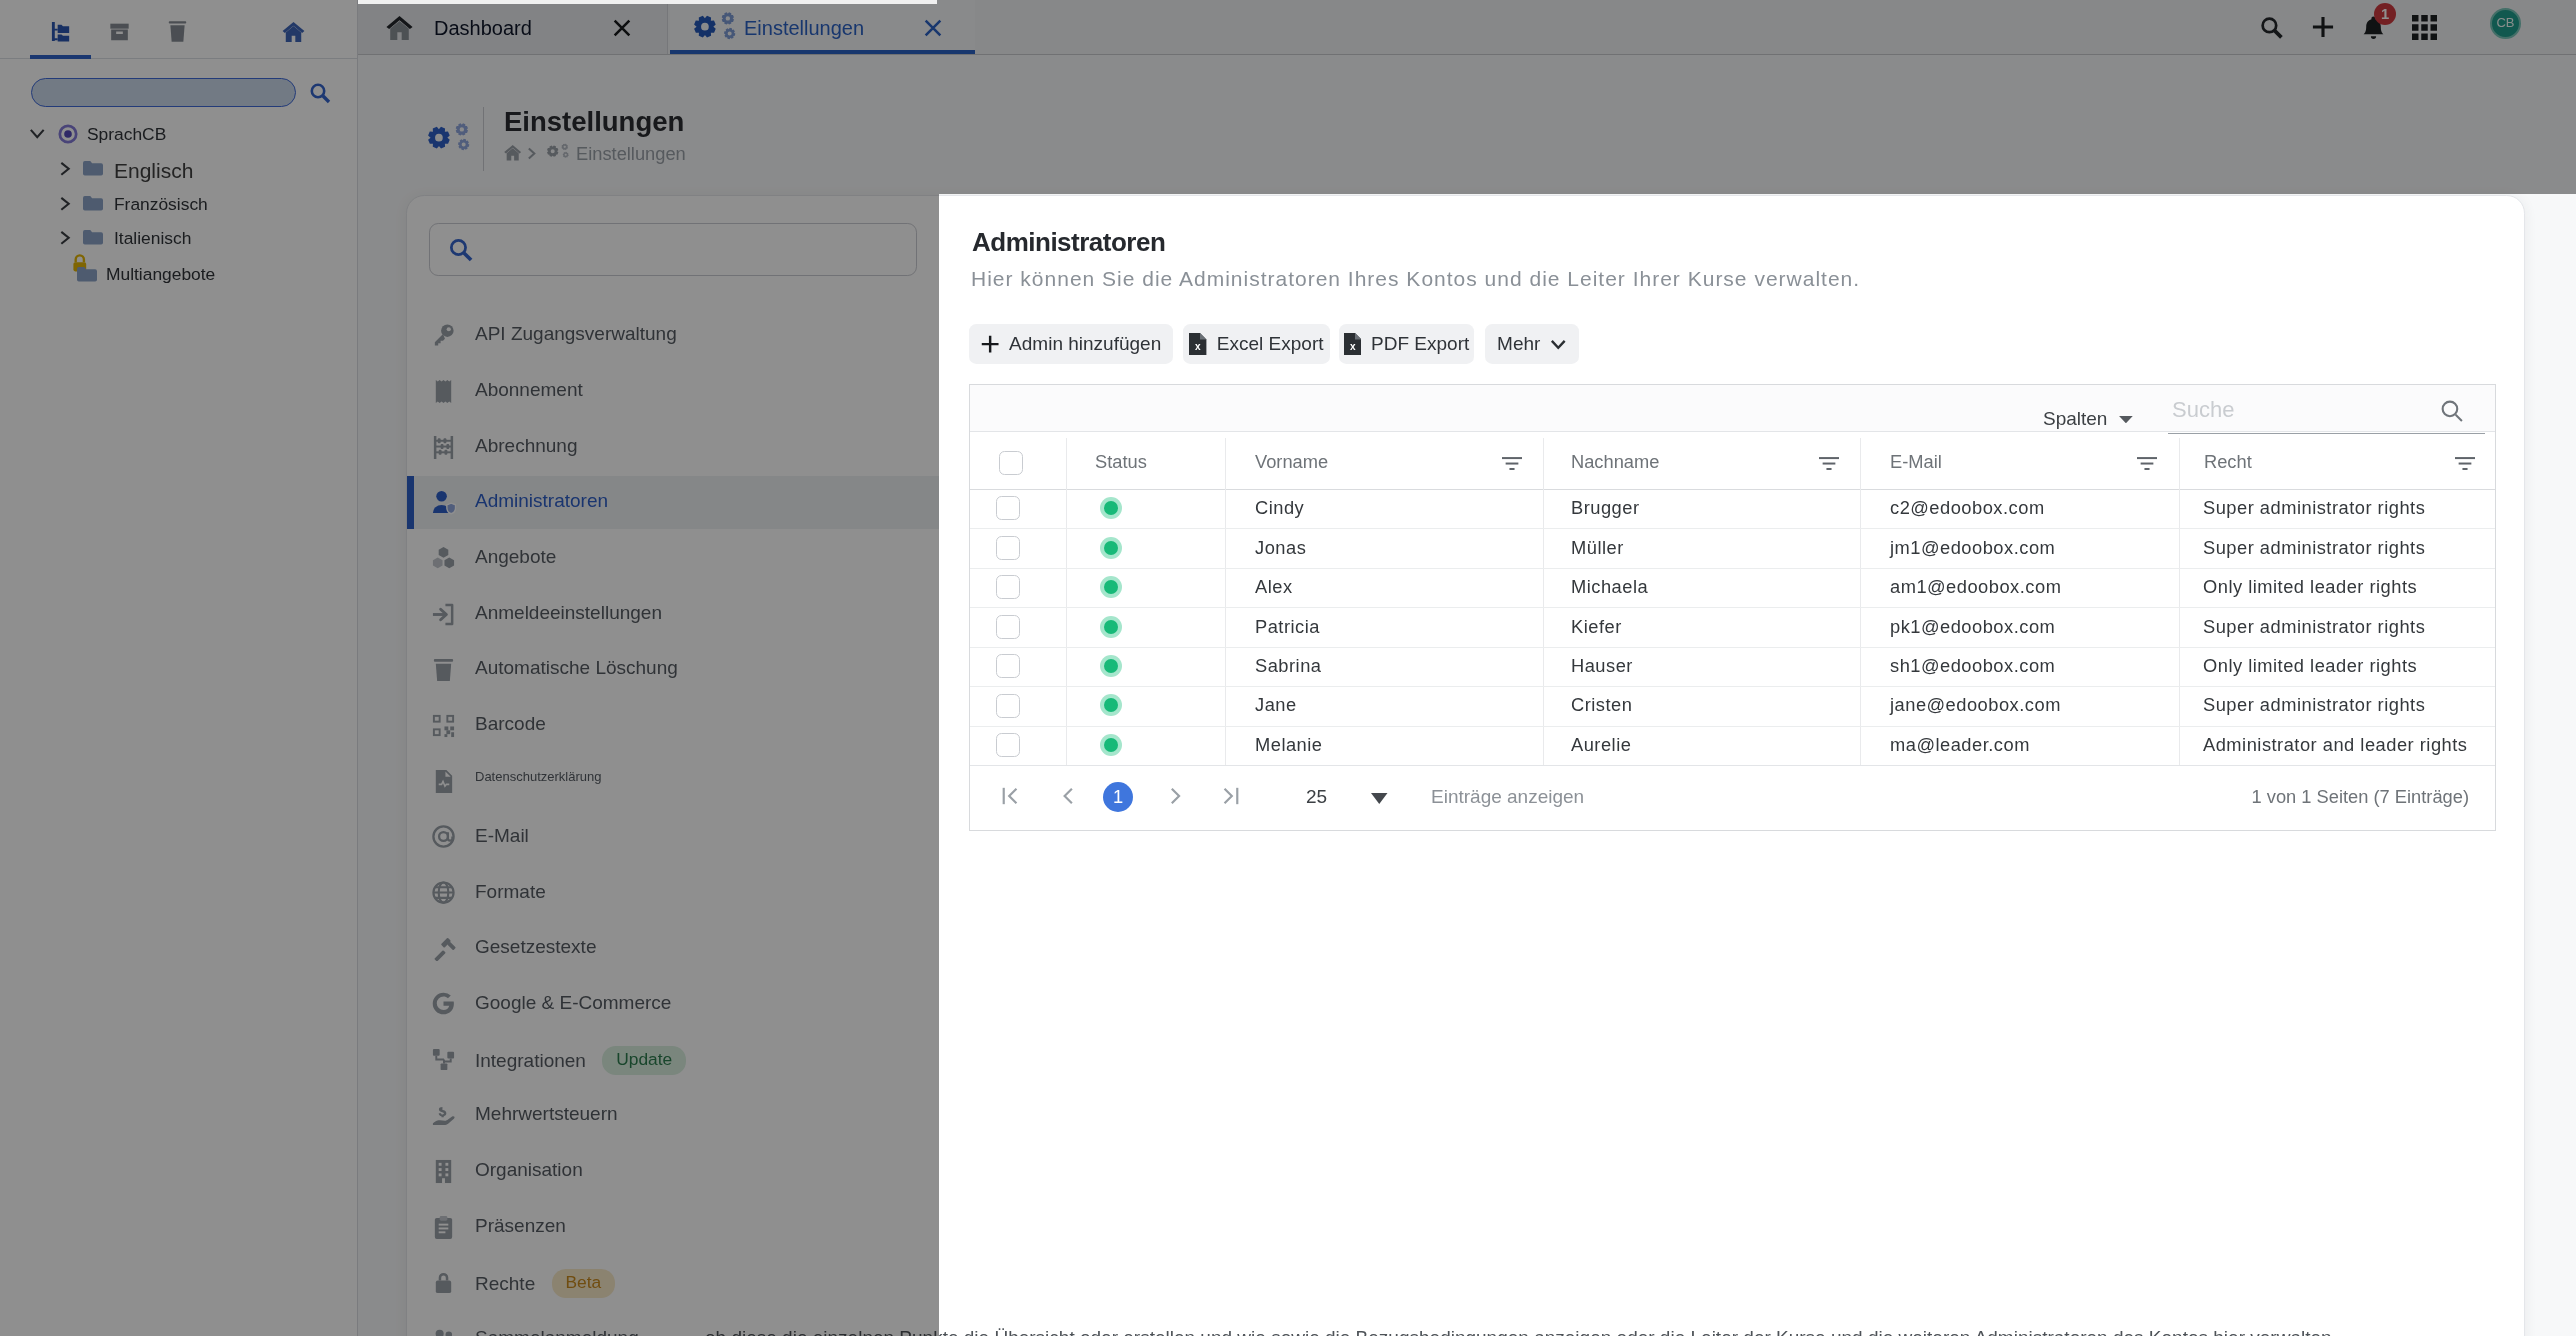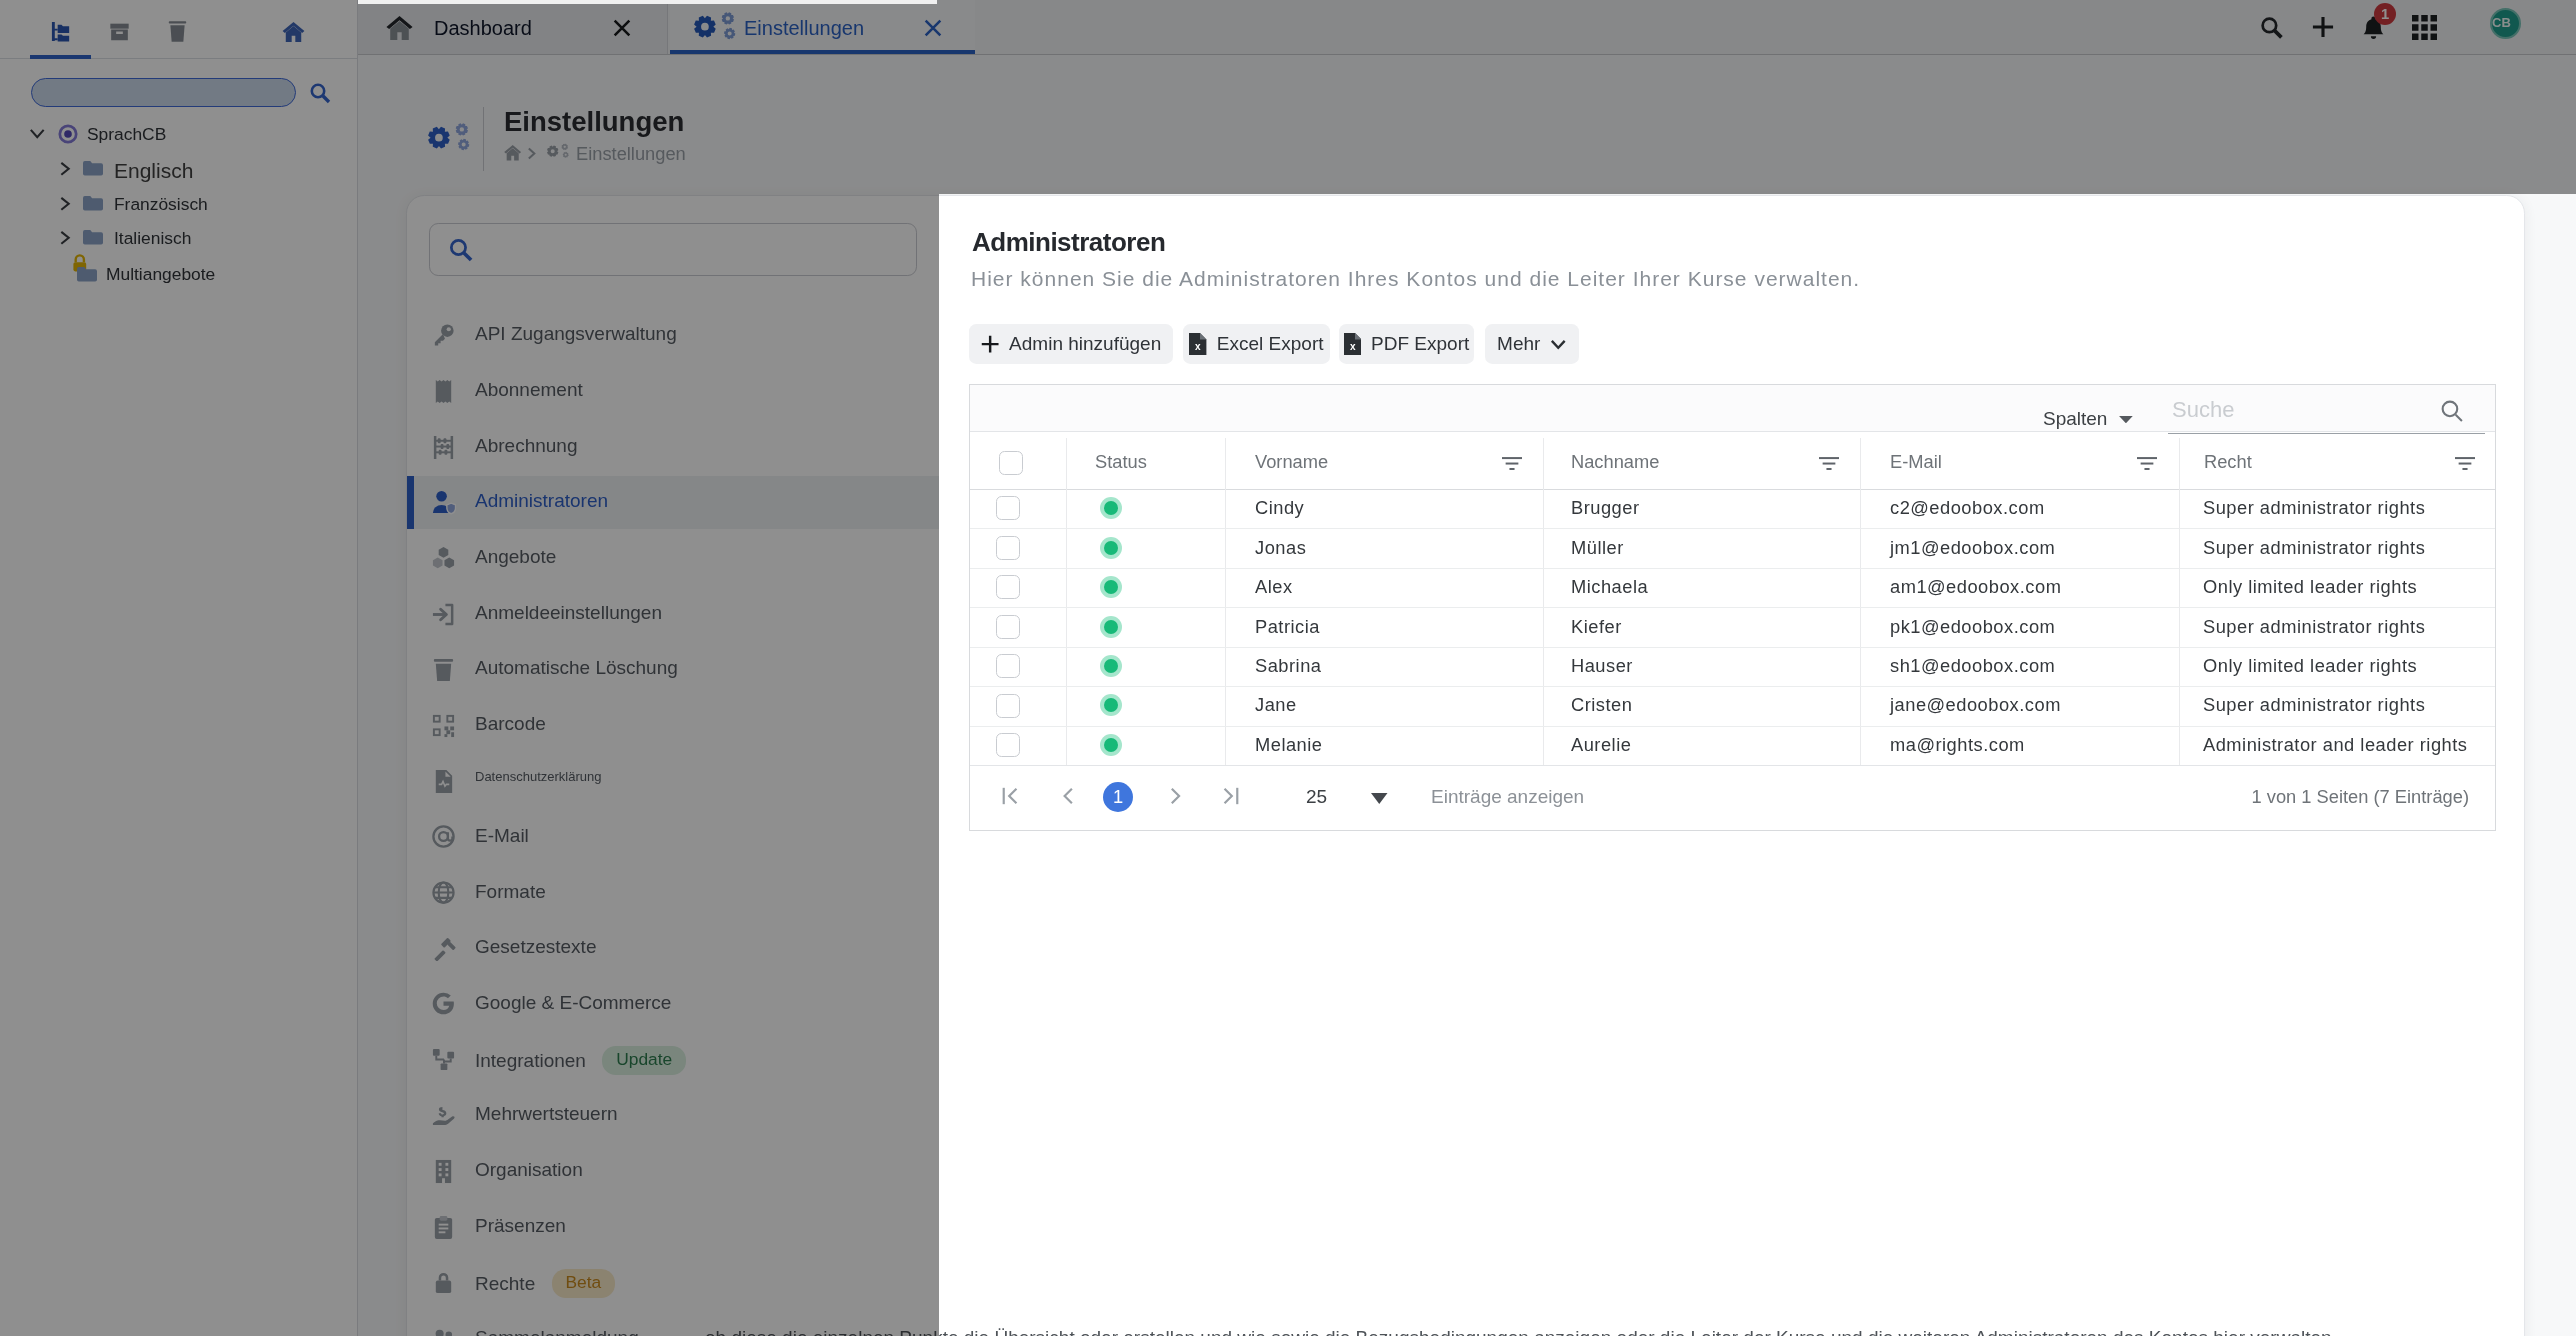--- a/index.html
+++ b/index.html
@@ -126,21 +126,21 @@
       <rect x="10" y="0" width="7" height="7"></rect>
       <rect x="20" y="0" width="7" height="7"></rect>
       <rect x="0" y="10" width="7" height="7"></rect>
       <rect x="10" y="10" width="7" height="7"></rect>
       <rect x="20" y="10" width="7" height="7"></rect>
       <rect x="0" y="20" width="7" height="7"></rect>
       <rect x="10" y="20" width="7" height="7"></rect>
       <rect x="20" y="20" width="7" height="7"></rect>
     </g>
   </svg>
-<div class="abs" style="left:2490px;top:8.3px;width:31px;height:31px;border-radius:50%;background:#1f9e8d;border:2.8px solid #79c6ba;color:#f2fbf9;font-size:13px;font-weight:bold;text-align:left;line-height:26px">CB</div>
+<div class="abs" style="left:2490px;top:8.3px;width:31px;height:31px;border-radius:50%;background:#1f9e8d;border:2.8px solid #79c6ba;color:#f2fbf9;font-size:13px;font-weight:normal;text-align:center;line-height:26px">CB</div>
 <svg class="abs" style="left:427px;top:122px" width="44" height="35" viewBox="0 0 48 38">
     <path d="M22.1 16.9 L24.8 19.3 L23.0 23.7 L19.4 23.5 L19.5 23.4 L19.7 26.9 L15.3 28.8 L13.0 26.1 L13.1 26.1 L10.7 28.8 L6.3 27.0 L6.5 23.4 L6.6 23.5 L3.1 23.7 L1.2 19.3 L3.9 17.0 L3.9 17.1 L1.2 14.7 L3.0 10.3 L6.6 10.5 L6.5 10.6 L6.3 7.1 L10.7 5.2 L13.0 7.9 L12.9 7.9 L15.3 5.2 L19.7 7.0 L19.5 10.6 L19.4 10.5 L22.9 10.3 L24.8 14.7 L22.1 17.0 Z M17.2 17.0 A4.2 4.2 0 1 0 8.8 17.0 A4.2 4.2 0 1 0 17.2 17.0 Z" fill="#2e5fc7" fill-rule="evenodd"></path>
     <path d="M43.2 7.9 L44.7 9.3 L43.7 11.8 L41.6 11.7 L41.7 11.6 L41.8 13.6 L39.3 14.7 L38.0 13.2 L38.1 13.2 L36.7 14.7 L34.2 13.7 L34.3 11.6 L34.4 11.7 L32.4 11.8 L31.3 9.3 L32.8 8.0 L32.8 8.1 L31.3 6.7 L32.3 4.2 L34.4 4.3 L34.3 4.4 L34.2 2.4 L36.7 1.3 L38.0 2.8 L37.9 2.8 L39.3 1.3 L41.8 2.3 L41.7 4.4 L41.6 4.3 L43.6 4.2 L44.7 6.7 L43.2 8.0 Z M40.4 8.0 A2.4 2.4 0 1 0 35.6 8.0 A2.4 2.4 0 1 0 40.4 8.0 Z" fill="#8fa7dd" fill-rule="evenodd"></path>
     <path d="M44.6 23.6 L46.2 24.5 L45.7 26.9 L43.9 27.2 L43.9 27.1 L44.4 28.9 L42.3 30.2 L40.9 29.1 L40.9 29.1 L40.0 30.7 L37.6 30.2 L37.3 28.4 L37.4 28.4 L35.6 28.9 L34.3 26.8 L35.4 25.4 L35.4 25.4 L33.8 24.5 L34.3 22.1 L36.1 21.8 L36.1 21.9 L35.6 20.1 L37.7 18.8 L39.1 19.9 L39.1 19.9 L40.0 18.3 L42.4 18.8 L42.7 20.6 L42.6 20.6 L44.4 20.1 L45.7 22.2 L44.6 23.6 Z M42.2 24.5 A2.2 2.2 0 1 0 37.8 24.5 A2.2 2.2 0 1 0 42.2 24.5 Z" fill="#8fa7dd" fill-rule="evenodd"></path>
   </svg>
 <div class="abs" style="left:483px;top:107px;width:0.9px;height:64px;background:#c9ccd1"></div>
 <div class="abs" style="left:504px;top:106px;font-size:27.5px;font-weight:600;color:#2b2e33">Einstellungen</div>
 <svg class="abs" style="left:504px;top:145px" width="17.4" height="15.6" viewBox="0 0 24 22" fill="#9aa0a8">
     <path d="M12 0 L24 10 L21.5 12 L12 4 L2.5 12 L0 10 Z"></path>
     <path d="M3.5 11.5 L12 4.5 L20.5 11.5 V22 H14 v-7 h-4 v7 H3.5 Z"></path>
@@ -448,21 +448,21 @@
 <div class="dot" style="left:1100px;top:694px"></div>
 <div class="td" style="left:1255px;top:694px">Jane</div>
 <div class="td" style="left:1571px;top:694px">Cristen</div>
 <div class="td" style="left:1890px;top:694px">jane@edoobox.com</div>
 <div class="td" style="left:2203px;top:694px">Super administrator rights</div>
 <div class="hline" style="left:970px;top:726px;width:1525px"></div>
 <div class="cbx" style="left:996px;top:733px"></div>
 <div class="dot" style="left:1100px;top:734px"></div>
 <div class="td" style="left:1255px;top:734px">Melanie</div>
 <div class="td" style="left:1571px;top:734px">Aurelie</div>
-<div class="td" style="left:1890px;top:734px">ma@rights.com</div>
+<div class="td" style="left:1890px;top:734px">ma@leader.com</div>
 <div class="td" style="left:2203px;top:734px">Administrator and leader rights</div>
 <div class="abs" style="left:970px;top:765px;width:1525px;height:0.9px;background:#e3e5e8"></div>
 <svg class="abs" style="left:1001px;top:786px" width="20" height="20" viewBox="0 0 22 22" fill="none" stroke="#9aa0a6" stroke-width="2.4">
     <path d="M3 2 V20"></path>
     <path d="M17 3 L9 11 L17 19"></path>
   </svg>
 <svg class="abs" style="left:1060px;top:786px" width="14.7" height="20" viewBox="0 0 16 22" fill="none" stroke="#9aa0a6" stroke-width="2.4">
     <path d="M13 3 L5 11 L13 19"></path>
   </svg>
 <div class="abs" style="left:1103px;top:782px;width:30px;height:30px;border-radius:50%;background:#3f76dd;color:#fff;font-size:18.3px;display:flex;align-items:center;justify-content:center">1</div>

